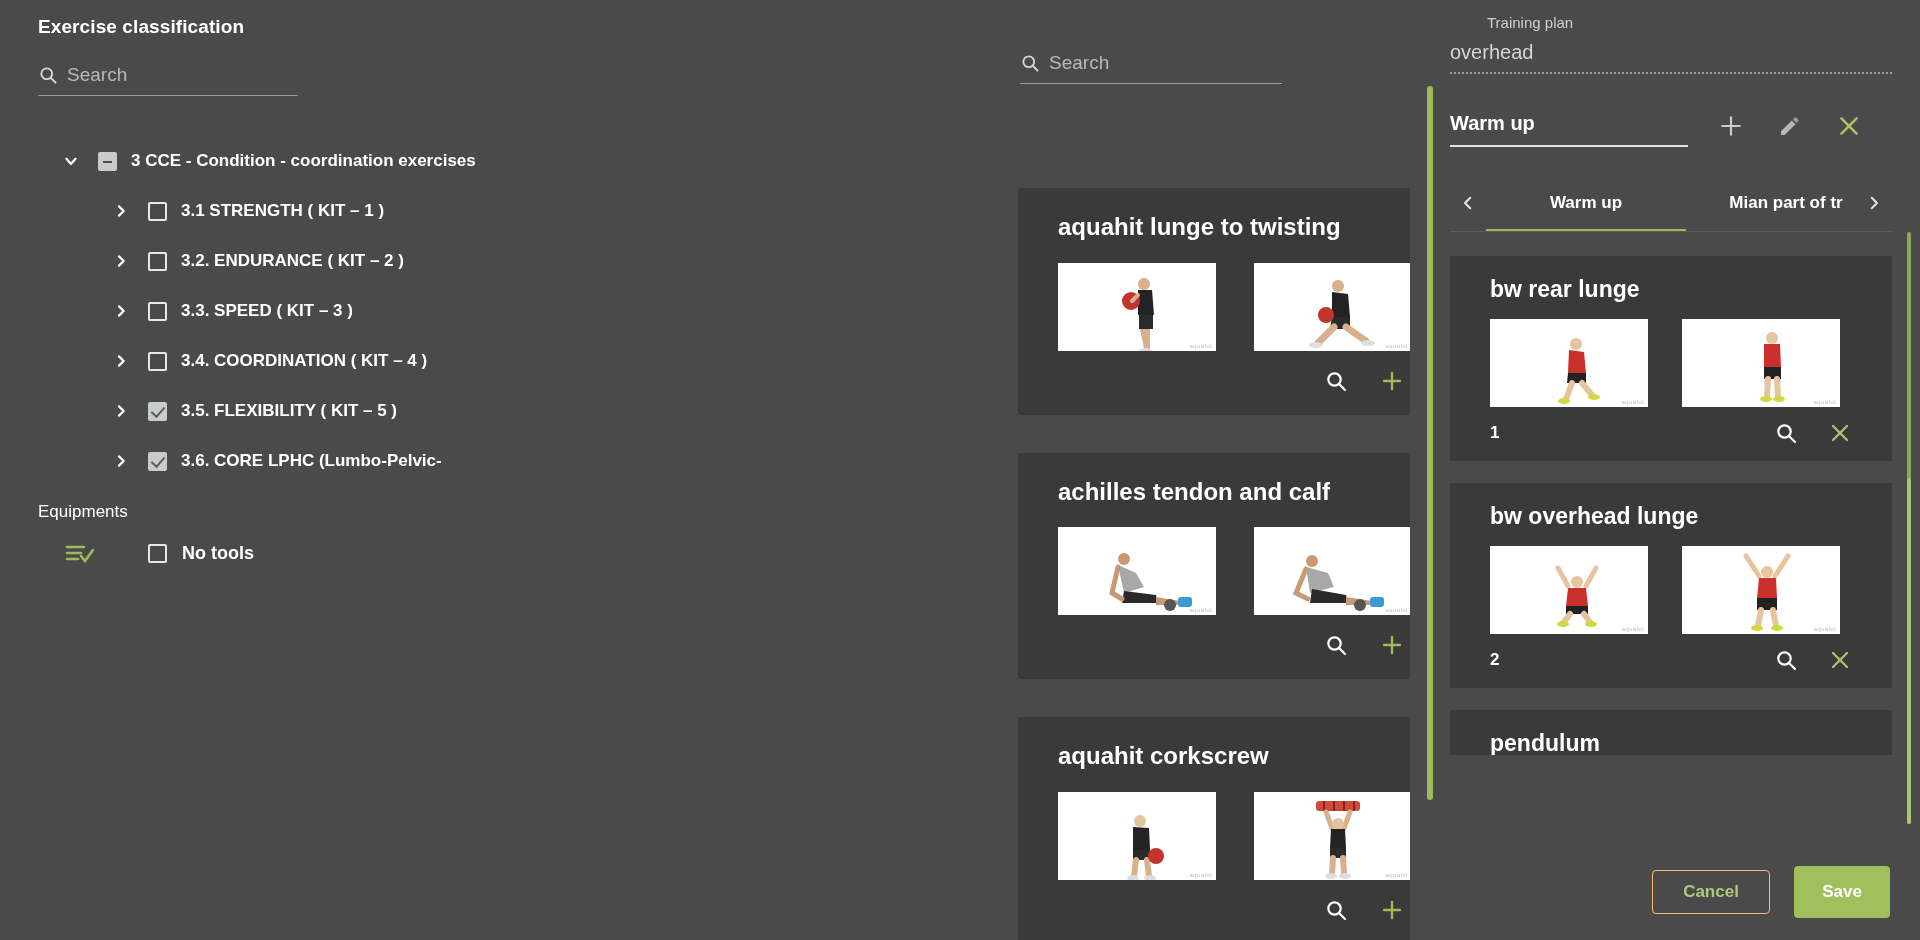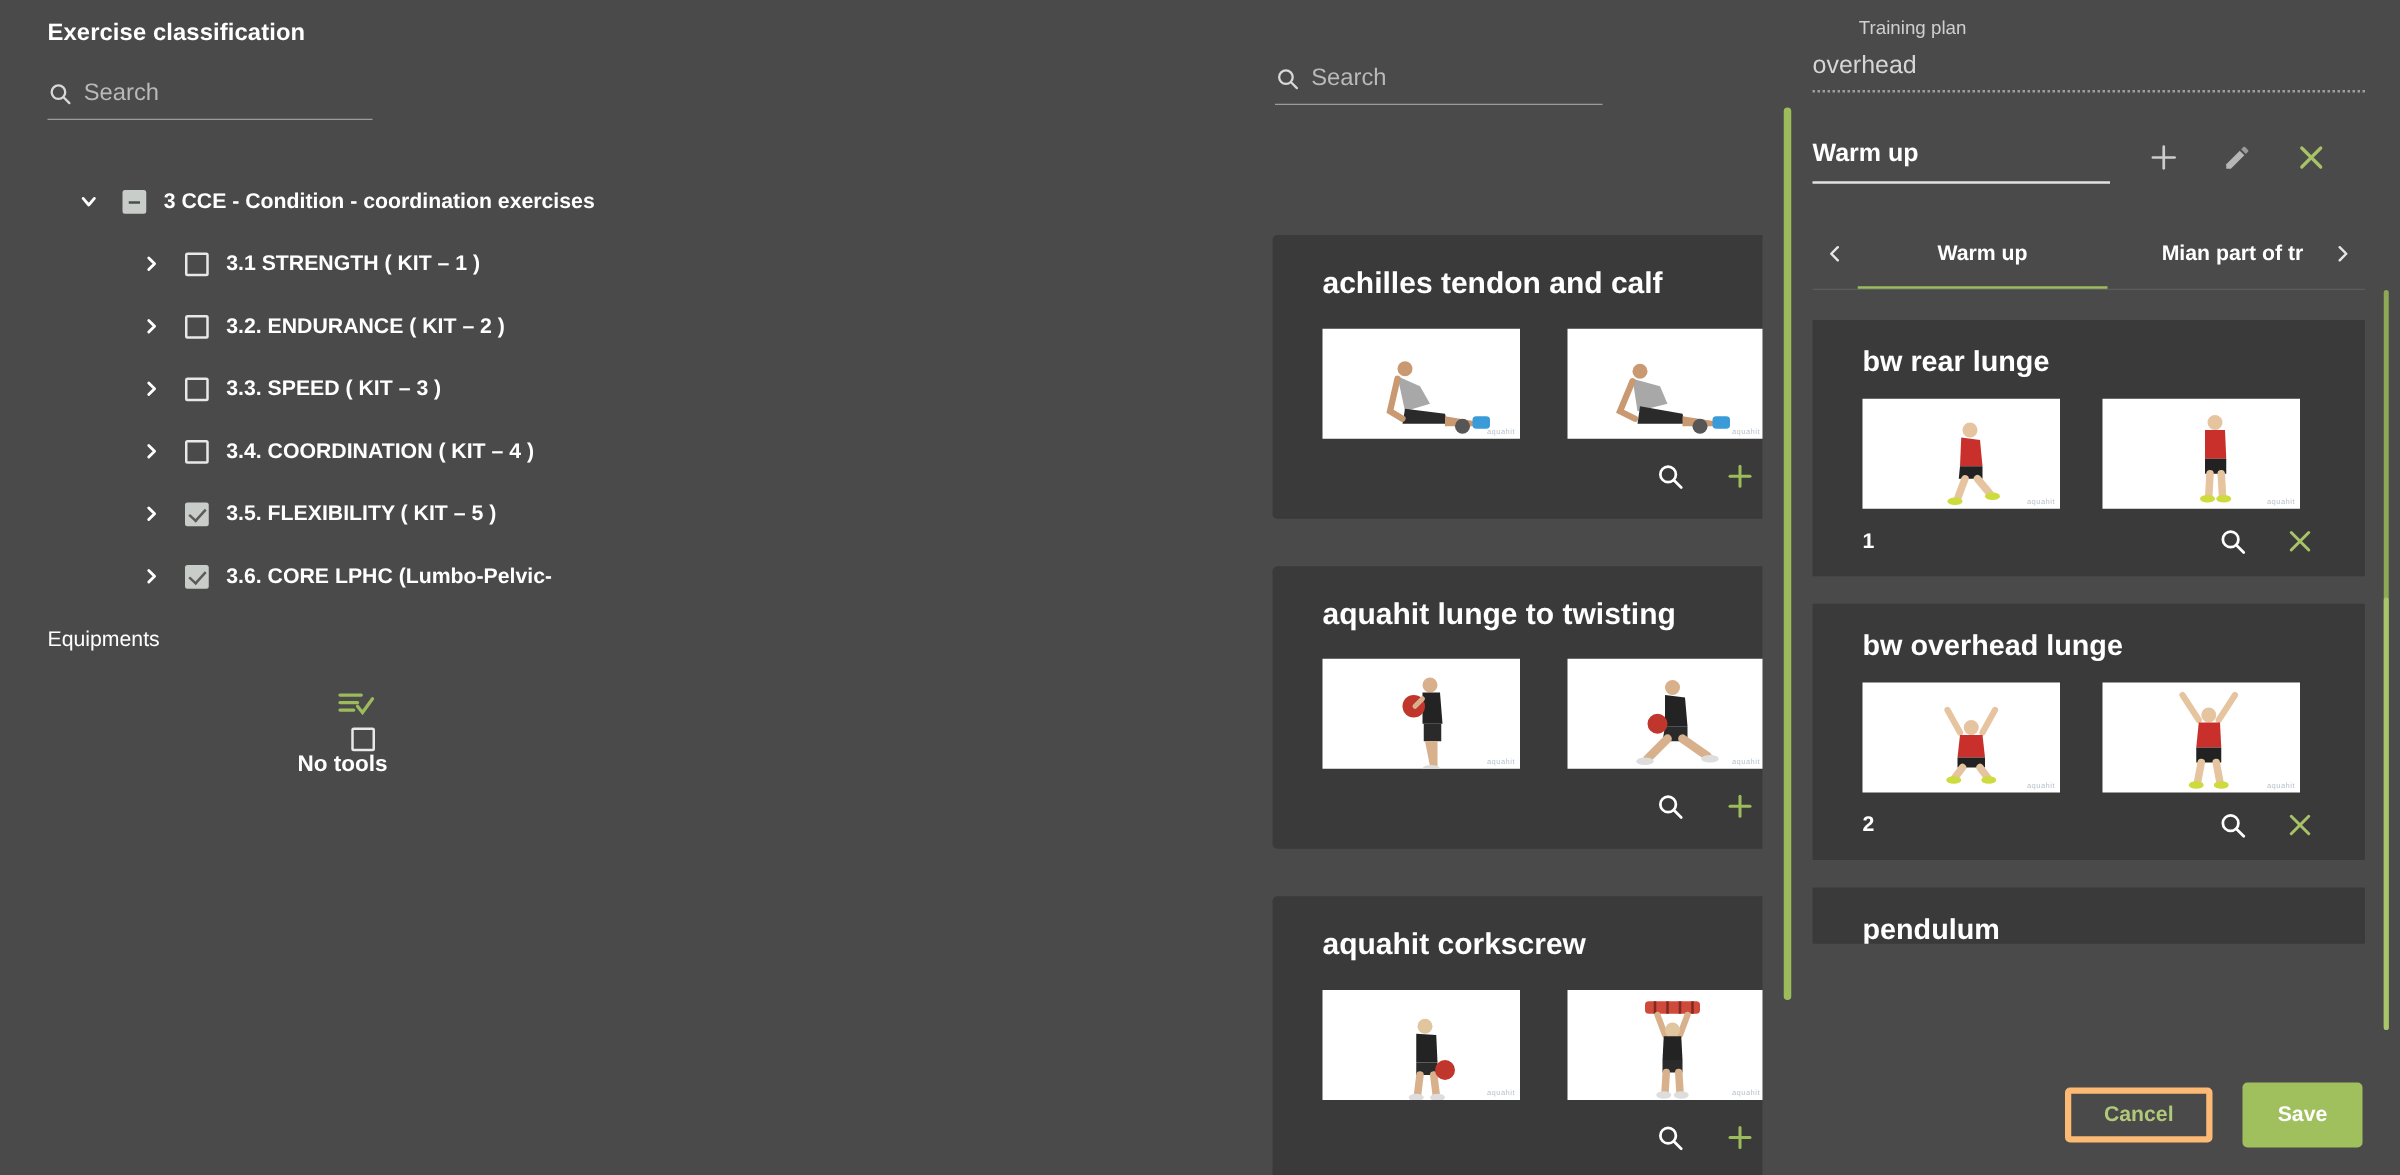--- a/index.html
+++ b/index.html
@@ -32,21 +32,21 @@
   .cbx.checked { background: #c9cdc9; border-color: #c9cdc9; }
   .cbx.checked::after { content: ""; position: absolute; left: 4px; top: 0px; width: 6px; height: 11px;
          border: solid #5a5a5a; border-width: 0 2px 2px 0; transform: rotate(42deg); }
   .cbx.indeterminate { background: #c9cdc9; border-color: #c9cdc9; }
   .cbx.indeterminate::after { content: ""; position: absolute; left: 3px; top: 7px; width: 9px; height: 2.5px; background: #4b4b4b; }
   .tree-label { font-size: 17px; font-weight: 700; color: #fff; white-space: nowrap; }
   .tree-node.root .tree-label { font-size: 17px; }
   .tree-node.child.clipped .tree-label { max-width: 260px; overflow: hidden; }
 
   .equip-title { margin-top: 16px; font-size: 17px; font-weight: 400; color: #fff; }
-  .equip-row { display: flex; align-items: center; margin-top: 20px; flex-direction: column; }
+  .equip-row { display: flex; align-items: center; margin-top: 20px; }
   .equip-icon { width: 40px; flex: 0 0 40px; display: flex; align-items: center; justify-content: center; margin-left: 22px; }
   .equip-cbx { width: 19px; height: 19px; border: 2px solid #e8e8e8; border-radius: 2px; margin-left: 48px; margin-right: 15px; }
   .equip-label { font-size: 18px; font-weight: 700; }
 
   
   .center-panel { flex: 1 1 auto; position: relative; padding-top: 26px; overflow: hidden; }
   .center-search { margin-left: 510px; width: 262px; }
   .cards-grid { display: flex; flex-wrap: wrap; gap: 38px; margin-top: 104px; margin-left: 508px; width: 900px; }
   .ex-card { width: 432px; background: #3a3a3a; border-radius: 4px; padding: 24px 40px 22px 40px; }
   .ex-card-title { font-size: 24px; font-weight: 700; line-height: 1.28; color: #fff; }
@@ -86,21 +86,21 @@
   .plan-footer { display: flex; align-items: center; margin-top: 14px; }
   .plan-index { font-size: 17px; font-weight: 700; color: #fff; }
   .plan-footer-actions { margin-left: auto; display: flex; align-items: center; gap: 30px; padding-right: 4px; }
   .plan-card.partial { padding-bottom: 0; height: 45px; overflow: hidden; }
 
   .rp-scrollbar { position: absolute; right: 9px; top: 232px; width: 4px; height: 592px; background: #8ea956; border-radius: 2px; }
   .rp-scrollbar .thumbpos { position: absolute; left: 0; top: 246px; width: 4px; height: 346px; background: #a9c66b; border-radius: 2px; }
 
   .footer-btns { position: absolute; right: 30px; bottom: 22px; display: flex; align-items: center; gap: 24px; }
   .btn { border-radius: 4px; font-size: 17px; font-weight: 700; display: flex; align-items: center; justify-content: center; }
-  .btn-cancel { width: 118px; height: 44px; background: transparent; border: 5px solid #fdba74; color: #b0c87a; }
+  .btn-cancel { width: 118px; height: 44px; background: transparent; border: 1px solid #fdba74; color: #b0c87a; }
   .btn-save { width: 96px; height: 52px; background: #a0c05e; color: #ffffff; border: none; }
 </style>
 </head>
 <body>
 
 <div class="app">
 
   <div class="left-panel">
     <div class="panel-title">Exercise classification</div>
 
@@ -213,20 +213,69 @@
             <circle cx="10.5" cy="10.5" r="6.5"></circle>
               <line x1="15.4" y1="15.4" x2="21" y2="21" stroke-linecap="round"></line>
           </svg>
         </span>
         <span class="ph">Search</span>
       </div>
       <div class="search-underline"></div>
     </div>
 
     <div class="cards-grid">
+
+      <div class="ex-card">
+        <div class="ex-card-title">aquahit lunge to twisting</div>
+        <div class="ex-thumbs">
+          <div class="thumb">
+            <svg width="158" height="88" viewBox="0 0 158 88">
+                <g transform="translate(66,14)">
+              <circle cx="20" cy="7" r="6" fill="#d8b08c"></circle>
+                  <path d="M14 13 L28 13 L30 38 L14 38 Z" fill="#232323"></path>
+              <path d="M15 38 L29 38 L29 52 L15 52 Z" fill="#2a2a2a"></path>
+                  <path d="M16 52 L20 72 L26 72 L26 52 Z" fill="#d8b08c"></path>
+              <ellipse cx="21" cy="74" rx="7" ry="3" fill="#ddd"></ellipse>
+                  <circle cx="7" cy="24" r="9" fill="#c0362c"></circle>
+              <path d="M14 18 L8 24" stroke="#d8b08c" stroke-width="4" stroke-linecap="round"></path>
+            </g>
+              </svg>
+            <span class="wm">aquahit</span>
+          </div>
+          <div class="thumb">
+            <svg width="158" height="88" viewBox="0 0 158 88">
+                <g transform="translate(50,16)">
+              <circle cx="34" cy="7" r="6" fill="#d8b08c"></circle>
+                  <path d="M28 13 L44 15 L46 38 L28 38 Z" fill="#232323"></path>
+              <path d="M28 38 L46 38 L46 50 L26 50 Z" fill="#2a2a2a"></path>
+              <path d="M30 48 L14 64" stroke="#d8b08c" stroke-width="7" stroke-linecap="round"></path>
+              <path d="M42 48 L62 62" stroke="#d8b08c" stroke-width="7" stroke-linecap="round"></path>
+              <ellipse cx="12" cy="66" rx="7" ry="3" fill="#ddd"></ellipse>
+                  <ellipse cx="64" cy="64" rx="7" ry="3" fill="#ddd"></ellipse>
+              <circle cx="22" cy="36" r="8" fill="#c0362c"></circle>
+            </g>
+              </svg>
+            <span class="wm">aquahit</span>
+          </div>
+        </div>
+        <div class="ex-actions">
+          <span class="icon-btn">
+            <svg width="24" height="24" viewBox="0 0 24 24" fill="none" stroke="#ffffff" stroke-width="2.2">
+                <circle cx="10.5" cy="10.5" r="6.2"></circle>
+                <line x1="15.2" y1="15.2" x2="21" y2="21" stroke-linecap="round"></line>
+              </svg>
+          </span>
+          <span class="icon-btn">
+            <svg width="24" height="24" viewBox="0 0 24 24" stroke="#9cbc5c" stroke-width="2.4" stroke-linecap="round">
+                <line x1="12" y1="4" x2="12" y2="20"></line>
+                <line x1="4" y1="12" x2="20" y2="12"></line>
+              </svg>
+          </span>
+        </div>
+      </div>
 
       <div class="ex-card">
         <div class="ex-card-title">achilles tendon and calf</div>
         <div class="ex-thumbs">
           <div class="thumb">
             <svg width="158" height="88" viewBox="0 0 158 88">
                 <g transform="translate(52,26)">
               <circle cx="14" cy="6" r="6" fill="#c99a72"></circle>
                   <path d="M8 12 L26 20 L34 34 L14 40 Z" fill="#a8a8a8"></path>
               <path d="M14 38 L46 42 L48 50 L12 50 Z" fill="#2a2a2a"></path>
@@ -241,69 +290,20 @@
           <div class="thumb">
             <svg width="158" height="88" viewBox="0 0 158 88">
                 <g transform="translate(40,28)">
               <circle cx="18" cy="6" r="6" fill="#c99a72"></circle>
                   <path d="M12 12 L34 18 L40 32 L16 38 Z" fill="#a8a8a8"></path>
               <path d="M18 34 L52 40 L54 48 L16 48 Z" fill="#2a2a2a"></path>
                   <path d="M52 42 L78 46 L80 50 L52 50 Z" fill="#c99a72"></path>
               <rect x="76" y="42" width="14" height="10" rx="3" fill="#3b9bd8"></rect>
                   <circle cx="66" cy="50" r="6" fill="#565656"></circle>
               <path d="M12 14 L2 38 L14 44" stroke="#c99a72" stroke-width="5" fill="none" stroke-linecap="round"></path>
-            </g>
-              </svg>
-            <span class="wm">aquahit</span>
-          </div>
-        </div>
-        <div class="ex-actions">
-          <span class="icon-btn">
-            <svg width="24" height="24" viewBox="0 0 24 24" fill="none" stroke="#ffffff" stroke-width="2.2">
-                <circle cx="10.5" cy="10.5" r="6.2"></circle>
-                <line x1="15.2" y1="15.2" x2="21" y2="21" stroke-linecap="round"></line>
-              </svg>
-          </span>
-          <span class="icon-btn">
-            <svg width="24" height="24" viewBox="0 0 24 24" stroke="#9cbc5c" stroke-width="2.4" stroke-linecap="round">
-                <line x1="12" y1="4" x2="12" y2="20"></line>
-                <line x1="4" y1="12" x2="20" y2="12"></line>
-              </svg>
-          </span>
-        </div>
-      </div>
-
-      <div class="ex-card">
-        <div class="ex-card-title">aquahit lunge to twisting</div>
-        <div class="ex-thumbs">
-          <div class="thumb">
-            <svg width="158" height="88" viewBox="0 0 158 88">
-                <g transform="translate(66,14)">
-              <circle cx="20" cy="7" r="6" fill="#d8b08c"></circle>
-                  <path d="M14 13 L28 13 L30 38 L14 38 Z" fill="#232323"></path>
-              <path d="M15 38 L29 38 L29 52 L15 52 Z" fill="#2a2a2a"></path>
-                  <path d="M16 52 L20 72 L26 72 L26 52 Z" fill="#d8b08c"></path>
-              <ellipse cx="21" cy="74" rx="7" ry="3" fill="#ddd"></ellipse>
-                  <circle cx="7" cy="24" r="9" fill="#c0362c"></circle>
-              <path d="M14 18 L8 24" stroke="#d8b08c" stroke-width="4" stroke-linecap="round"></path>
-            </g>
-              </svg>
-            <span class="wm">aquahit</span>
-          </div>
-          <div class="thumb">
-            <svg width="158" height="88" viewBox="0 0 158 88">
-                <g transform="translate(50,16)">
-              <circle cx="34" cy="7" r="6" fill="#d8b08c"></circle>
-                  <path d="M28 13 L44 15 L46 38 L28 38 Z" fill="#232323"></path>
-              <path d="M28 38 L46 38 L46 50 L26 50 Z" fill="#2a2a2a"></path>
-              <path d="M30 48 L14 64" stroke="#d8b08c" stroke-width="7" stroke-linecap="round"></path>
-              <path d="M42 48 L62 62" stroke="#d8b08c" stroke-width="7" stroke-linecap="round"></path>
-              <ellipse cx="12" cy="66" rx="7" ry="3" fill="#ddd"></ellipse>
-                  <ellipse cx="64" cy="64" rx="7" ry="3" fill="#ddd"></ellipse>
-              <circle cx="22" cy="36" r="8" fill="#c0362c"></circle>
             </g>
               </svg>
             <span class="wm">aquahit</span>
           </div>
         </div>
         <div class="ex-actions">
           <span class="icon-btn">
             <svg width="24" height="24" viewBox="0 0 24 24" fill="none" stroke="#ffffff" stroke-width="2.2">
                 <circle cx="10.5" cy="10.5" r="6.2"></circle>
                 <line x1="15.2" y1="15.2" x2="21" y2="21" stroke-linecap="round"></line>

